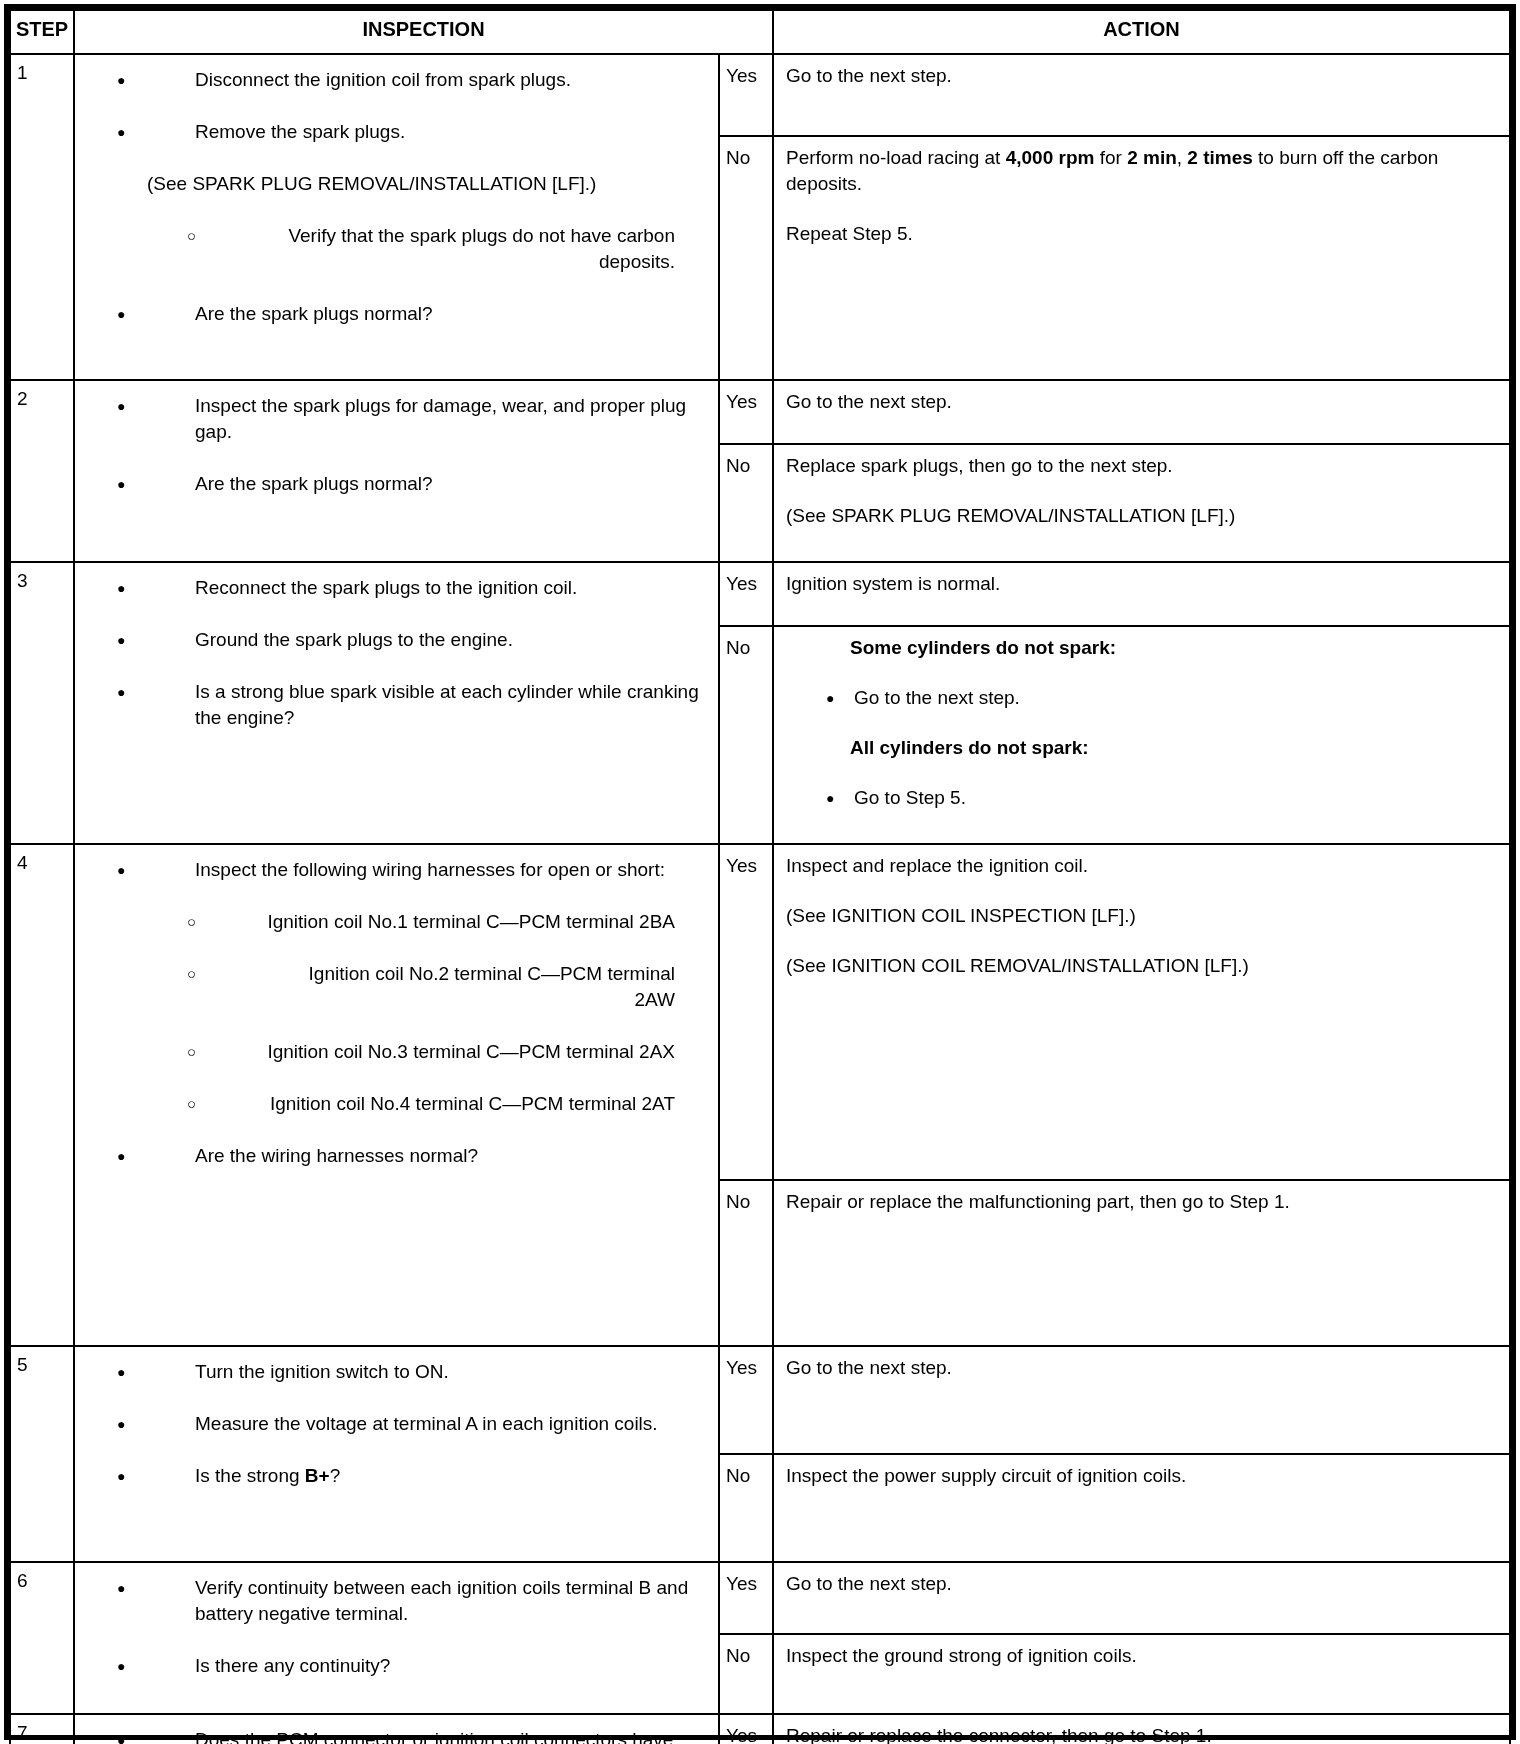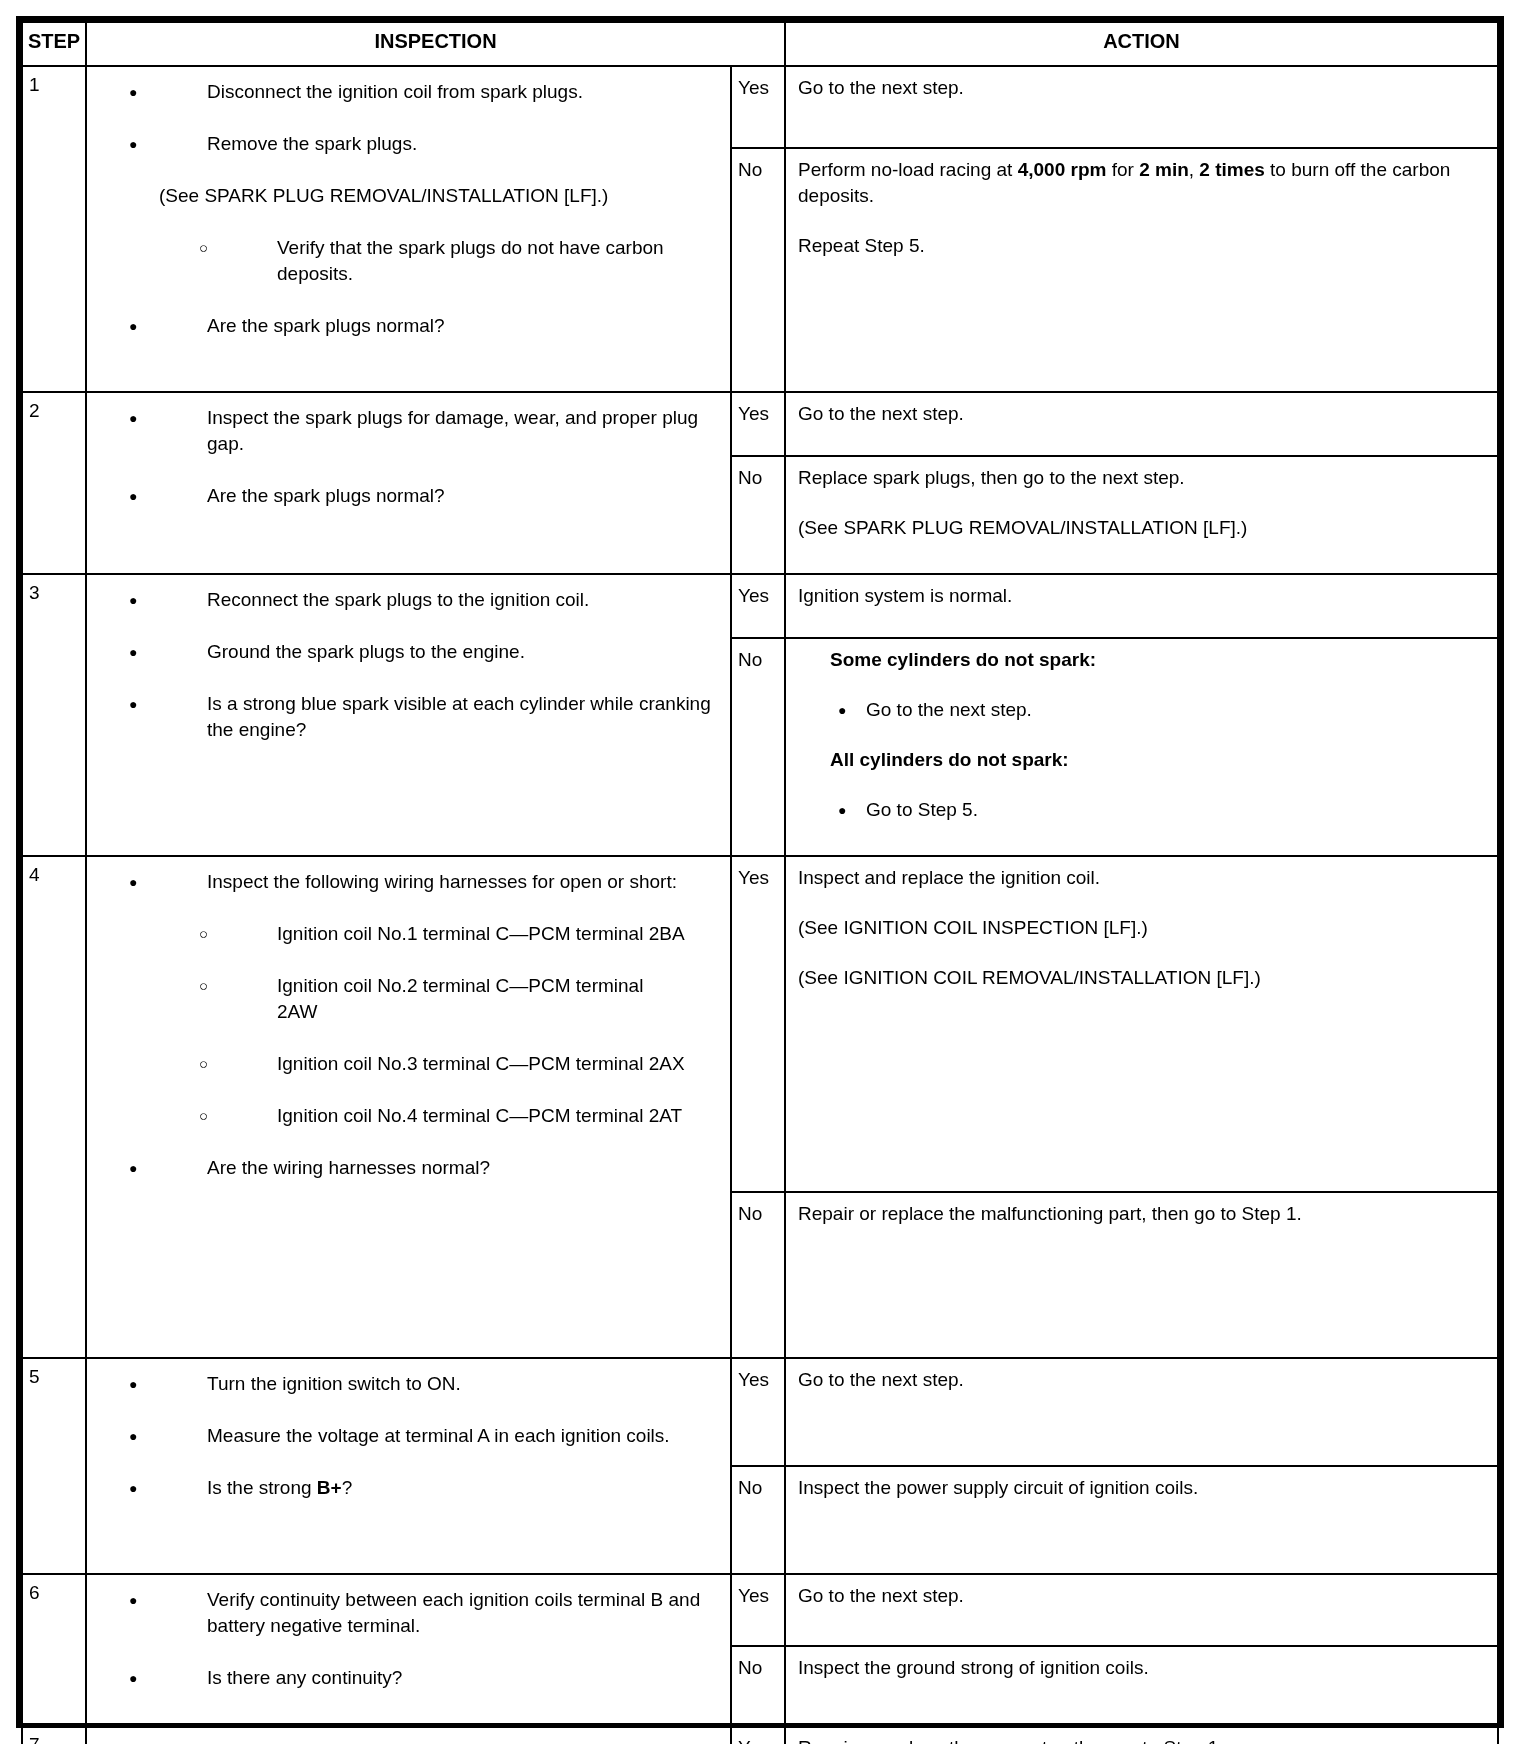--- a/index.html
+++ b/index.html
@@ -1,42 +1,42 @@
 <!DOCTYPE html>
 <html><head>
 <meta charset="utf-8">
 <style>
   html, body { margin:0; padding:0; background:#ffffff; }
   body { font-family:"Liberation Sans", sans-serif; color:#000; }
-  .page { width:1520px; height:1744px; box-sizing:border-box; padding:16px; background:#fff; }
+  .page { width:1520px; height:1744px; box-sizing:border-box; padding:4px; background:#fff; }
   .frame { border:5px solid #000; height:100%; box-sizing:border-box; }
   table.tbl { border-collapse:collapse; width:100%; height:100%; table-layout:fixed; }
   .tbl th, .tbl td { border:2px solid #000; vertical-align:top; }
   .tbl th { font-size:20px; font-weight:bold; text-align:center; padding:7px 4px; height:28px; }
   .tbl td { font-size:19px; line-height:26px; }
   col.c-step { width:64px; }
   col.c-insp { width:645px; }
   col.c-yn   { width:54px; }
   col.c-act  { width:auto; }
 
   td.step-cell { padding:5px 6px; }
   td.insp-cell { padding:12px 12px 6px 12px; }
   td.yn-cell   { padding:8px 6px; }
   td.act-cell  { padding:8px 12px 4px 12px; }
 
   .item { display:flex; margin:0 0 26px 30px; }
   .item .dot { flex:none; width:30px; font-size:14px; line-height:26px; }
   .item .txt { flex:1;margin-left:48px; }
   .item.sub { margin-left:100px; }
   .item.sub .dot { font-weight:bold; font-size:15px; }
-  .item.sub .txt { max-width:410px; }
+  .item.sub .txt { max-width:410px;text-align:right; }
   .note { margin:0 0 26px 60px; }
 
   .ap { margin:0 0 24px 0; }
-  .ah { font-weight:bold; margin:0 0 24px 32px; }
+  .ah { font-weight:bold; margin:0 0 24px 64px; }
   .ai { display:flex; margin:0 0 24px 40px; }
   .ai .dot { flex:none; width:28px; font-size:14px; line-height:26px; }
   .ai .txt { flex:1; }
 
   
   .h64  { height:64px; }  .h226 { height:226px; }
   .h46  { height:46px; }  .h100 { height:100px; }
   .h42  { height:42px; }  .h200 { height:200px; }
   .h318 { height:318px; } .h148 { height:148px; }
   .h90  { height:90px; }

